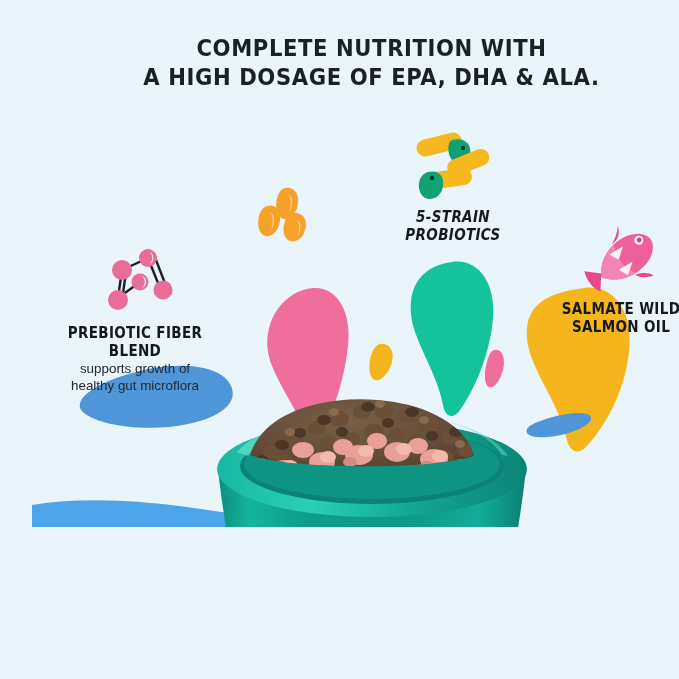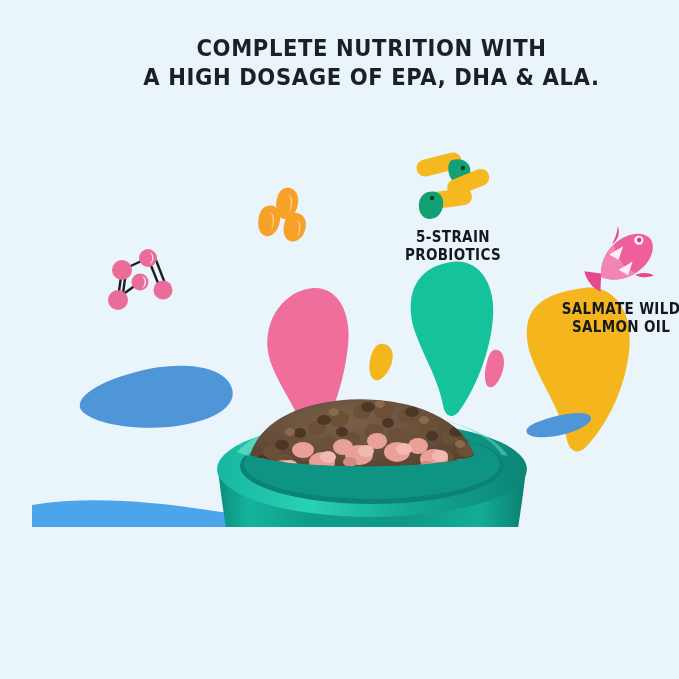--- a/index.html
+++ b/index.html
@@ -203,38 +203,43 @@
         <circle cx="24" cy="22" r="10"></circle>
         <circle cx="42" cy="34" r="8.5"></circle>
         <circle cx="20" cy="52" r="10"></circle>
         <circle cx="65" cy="42" r="9.5"></circle>
       </g>
       <g fill="#f7f4f2">
         <path d="M52,4 a7,7 0 0 1 0,12 a9,9 0 0 0 0,-12 Z"></path>
         <path d="M44,28 a6.5,6.5 0 0 1 0,12 a8,8 0 0 0 0,-12 Z"></path>
       </g>
     </svg>
+    <div class="c-center" style="margin-top:76px;">
+      <div class="c-title">PREBIOTIC FIBER BLEND</div>
+      <div class="c-desc">supports growth of
+healthy gut microflora</div>
+    </div>
   </div>
 
   <div class="callout" style="left:165px;top:182px;width:176px;">
     <svg class="c-icon" style="left:52px;top:0;width:72px;height:64px;" viewBox="0 0 72 64">
       <g fill="#f6a128">
         <path d="M36,6 C46,4 52,14 48,26 C45,36 36,40 31,35 C25,29 26,9 36,6 Z"></path>
         <path d="M18,24 C28,21 34,31 30,43 C27,53 18,57 13,52 C7,46 8,27 18,24 Z"></path>
         <path d="M45,31 C55,30 60,40 55,51 C51,60 41,62 37,56 C32,49 35,32 45,31 Z"></path>
       </g>
       <g fill="#fcd08a">
         <path d="M38,12 C44,13 45,22 40,31 C43,21 42,14 38,12 Z"></path>
         <path d="M20,30 C26,31 27,40 22,49 C25,39 24,32 20,30 Z"></path>
         <path d="M47,38 C53,39 53,48 48,56 C51,46 51,40 47,38 Z"></path>
       </g>
     </svg>
   </div>
 
-  <div class="callout" style="left:340px;top:148px;width:162px;">
+  <div class="callout" style="left:340px;top:128px;width:162px;font-style:italic;">
     <svg class="c-icon" style="left:34px;top:0;width:92px;height:76px;" viewBox="0 0 92 76">
       <g>
         <rect x="10" y="8" width="46" height="17" rx="8.5" transform="rotate(-14 33 16)" fill="#f5b81f"></rect>
         <path d="M46,12 C58,9 66,16 64,26 C62,35 52,38 46,32 C41,26 41,14 46,12 Z" fill="#12a173"></path>
         <circle cx="57" cy="20" r="2.2" fill="#0b3d2c"></circle>
         <rect x="40" y="26" width="44" height="17" rx="8.5" transform="rotate(-22 62 34)" fill="#f5b81f"></rect>
         <rect x="22" y="42" width="44" height="17" rx="8.5" transform="rotate(-8 44 50)" fill="#f5b81f"></rect>
         <path d="M22,44 C34,41 40,50 36,62 C32,72 20,74 15,66 C10,57 14,46 22,44 Z" fill="#12a173"></path>
         <circle cx="26" cy="50" r="2.2" fill="#0b3d2c"></circle>
       </g>

